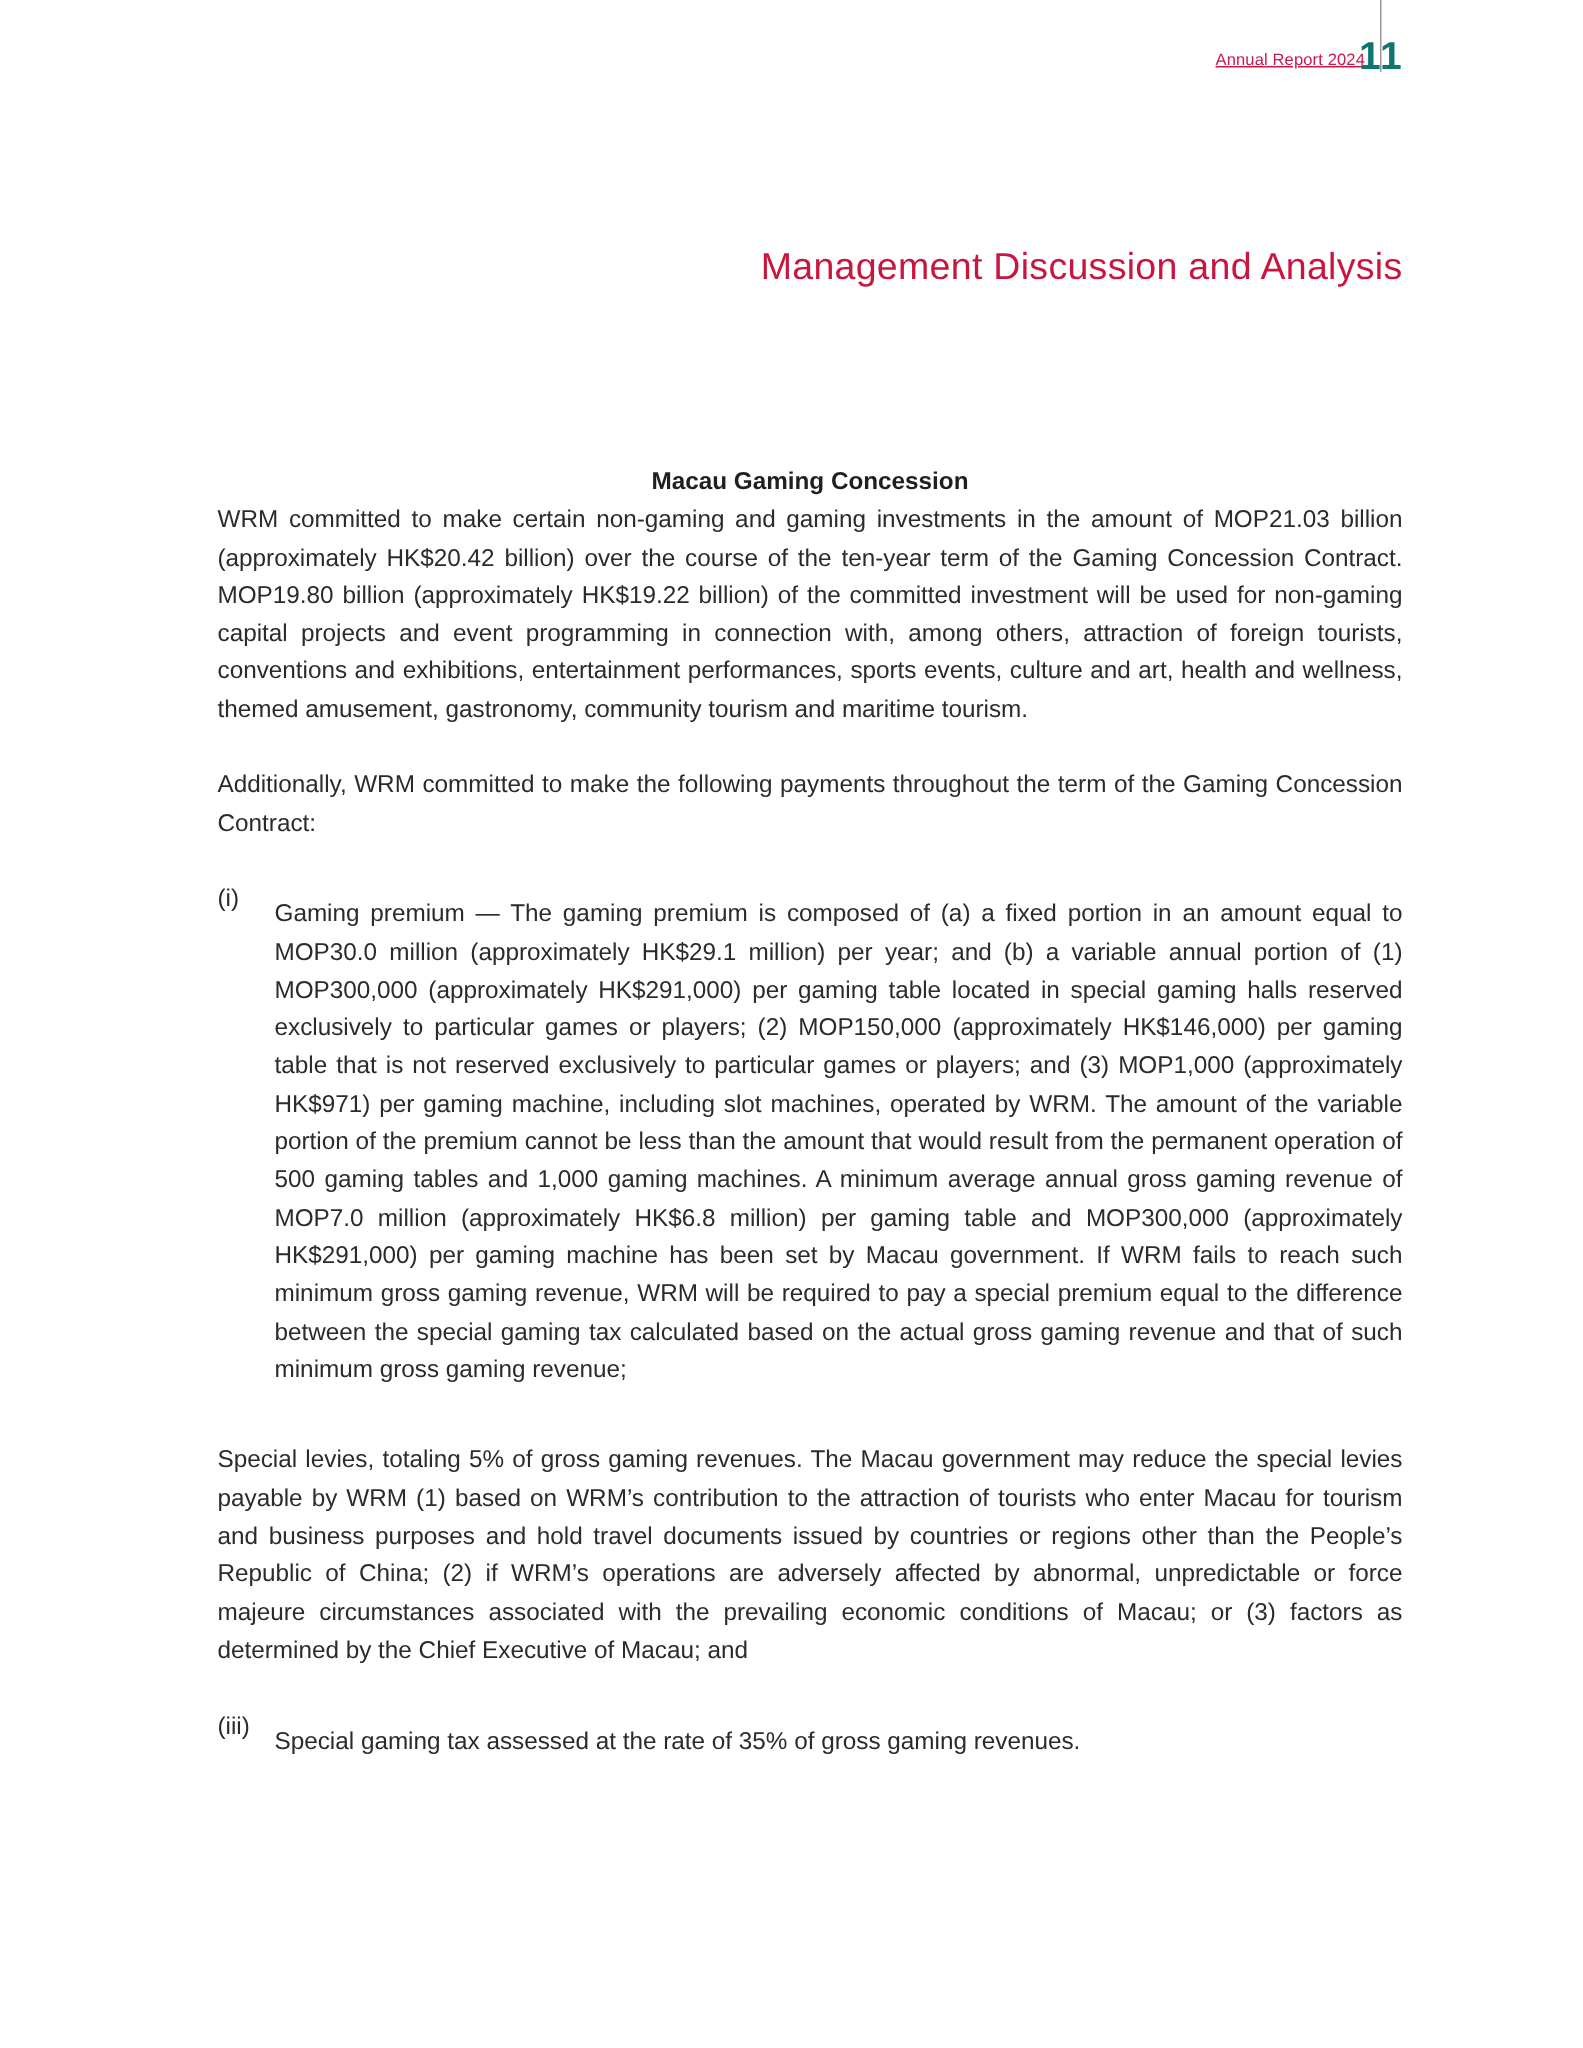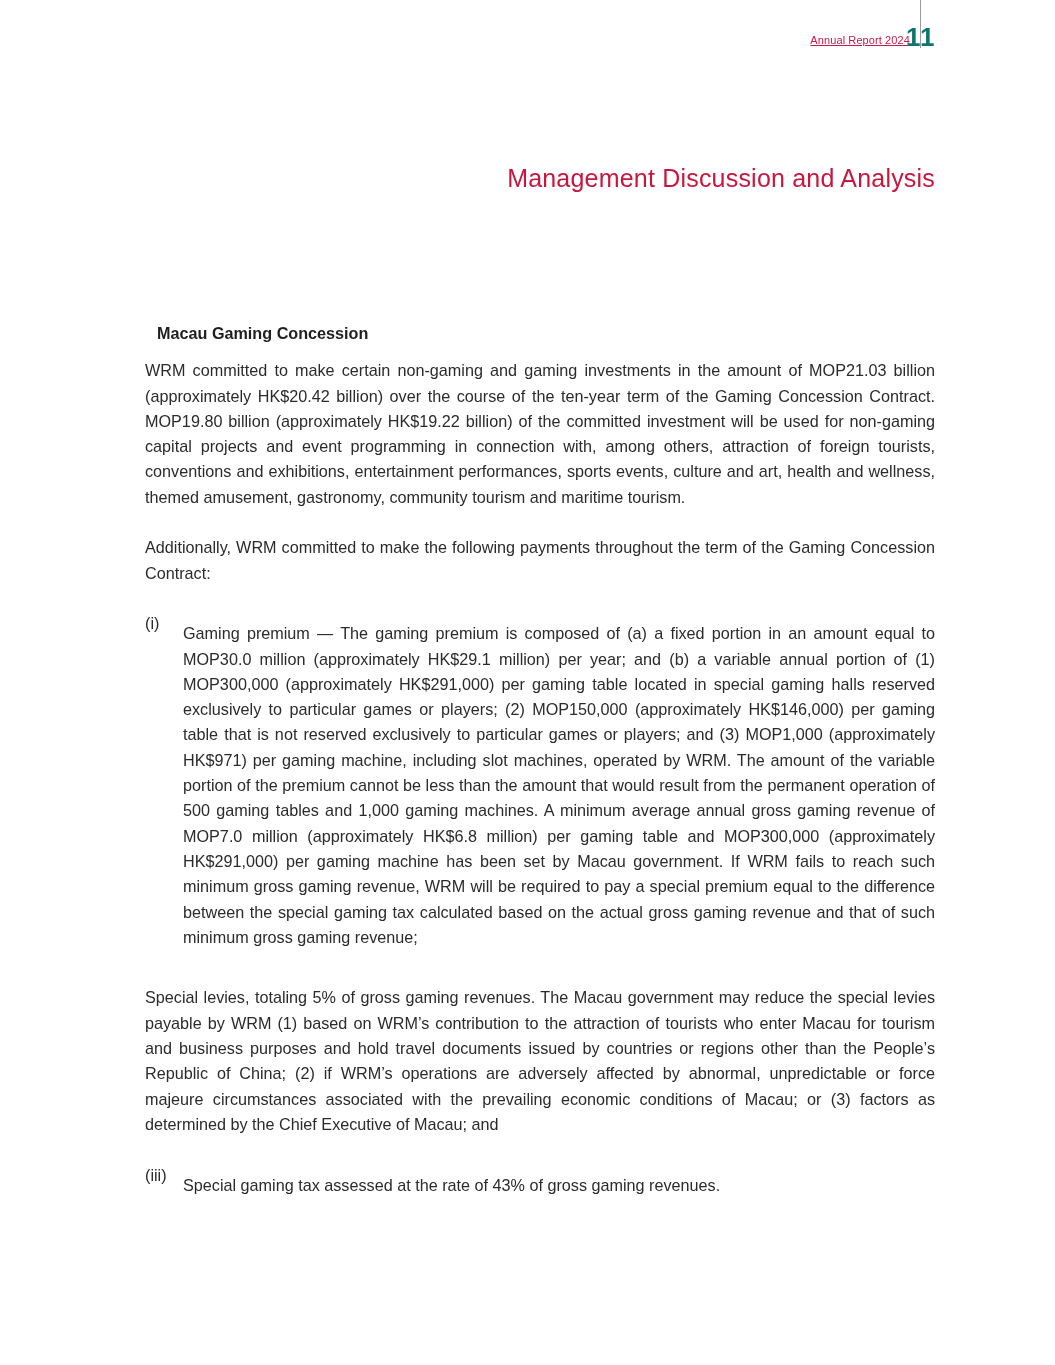--- a/index.html
+++ b/index.html
@@ -54,22 +54,23 @@
     .content {
       position: absolute;
       left: 145px;
       top: 309px;
       width: 790px;
       font-size: 16.2px;
       line-height: 25.3px;
     }
     .section-heading {
       font-weight: bold;
-      margin: 12px;
+      margin: 0;
       color: #1f1f1f;
+      text-align: center;
     }
     .para {
       text-align: justify;
       margin: 0 0 25.3px 0;
     }
     .para.first {
       margin-top: 0;
     }
     .list {
       margin: 0;
@@ -107,16 +108,16 @@
   <ul class="list">
     <li class="list-item">
       <span class="list-marker">(i)</span>
       <span class="list-text">Gaming premium — The gaming premium is composed of (a) a fixed portion in an amount equal to MOP30.0 million (approximately HK$29.1 million) per year; and (b) a variable annual portion of (1) MOP300,000 (approximately HK$291,000) per gaming table located in special gaming halls reserved exclusively to particular games or players; (2) MOP150,000 (approximately HK$146,000) per gaming table that is not reserved exclusively to particular games or players; and (3) MOP1,000 (approximately HK$971) per gaming machine, including slot machines, operated by WRM. The amount of the variable portion of the premium cannot be less than the amount that would result from the permanent operation of 500 gaming tables and 1,000 gaming machines. A minimum average annual gross gaming revenue of MOP7.0 million (approximately HK$6.8 million) per gaming table and MOP300,000 (approximately HK$291,000) per gaming machine has been set by Macau government. If WRM fails to reach such minimum gross gaming revenue, WRM will be required to pay a special premium equal to the difference between the special gaming tax calculated based on the actual gross gaming revenue and that of such minimum gross gaming revenue;</span>
     </li>
     <li class="list-item">
       <span class="list-text">Special levies, totaling 5% of gross gaming revenues. The Macau government may reduce the special levies payable by WRM (1) based on WRM’s contribution to the attraction of tourists who enter Macau for tourism and business purposes and hold travel documents issued by countries or regions other than the People’s Republic of China; (2) if WRM’s operations are adversely affected by abnormal, unpredictable or force majeure circumstances associated with the prevailing economic conditions of Macau; or (3) factors as determined by the Chief Executive of Macau; and</span>
     </li>
     <li class="list-item">
       <span class="list-marker">(iii)</span>
-      <span class="list-text">Special gaming tax assessed at the rate of 43% of gross gaming revenues.</span>
+      <span class="list-text">Special gaming tax assessed at the rate of 35% of gross gaming revenues.</span>
     </li>
   </ul>
 </div>
 
 </body></html>

